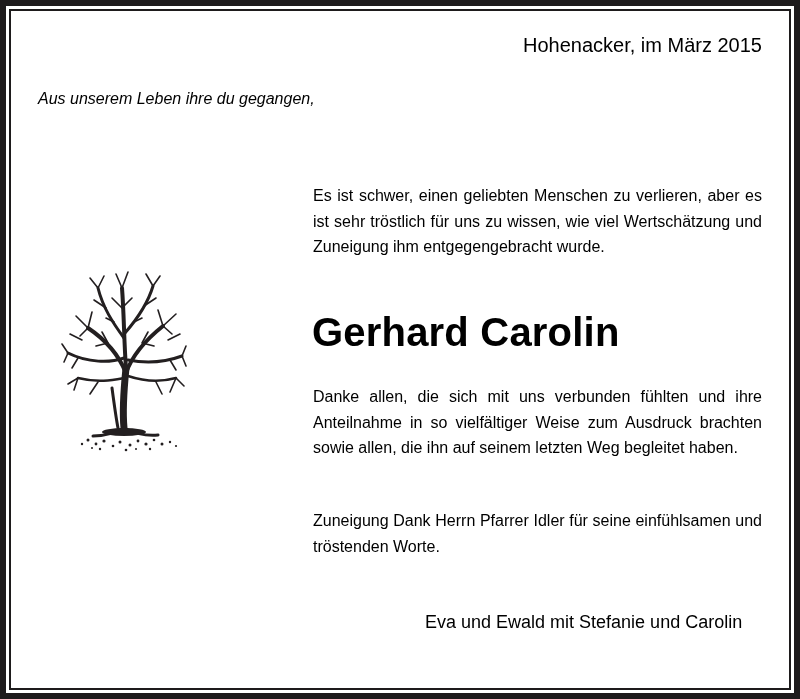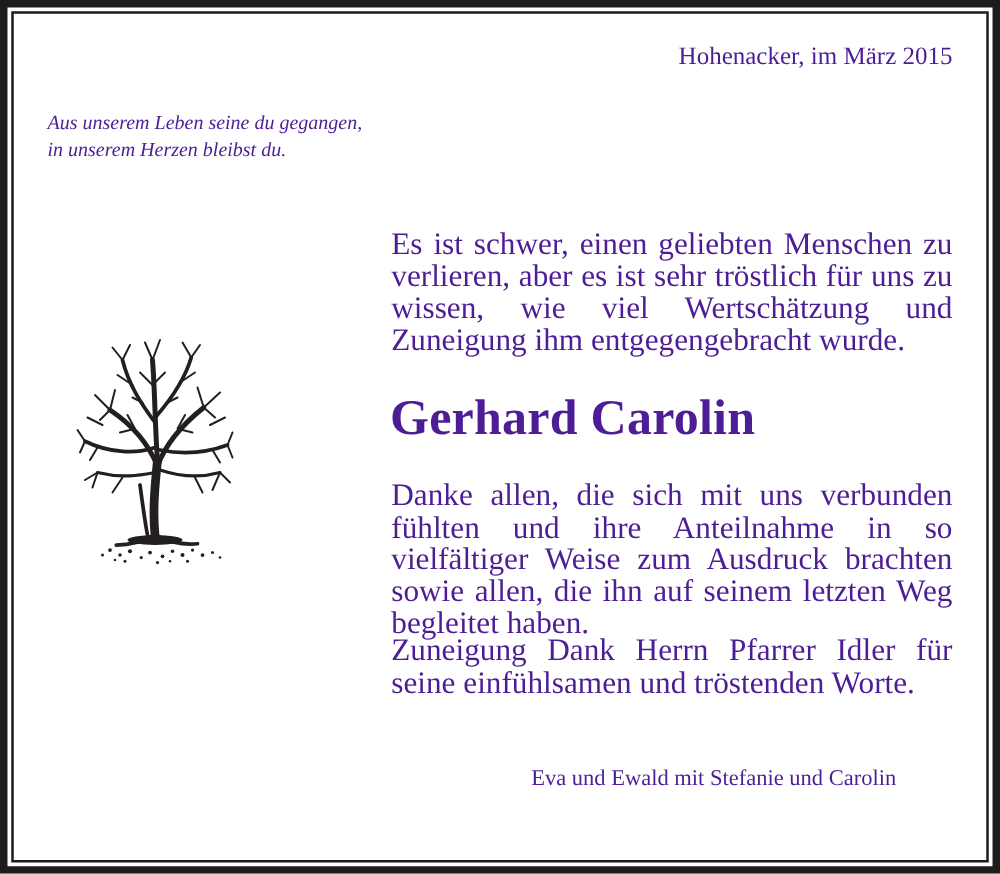--- a/index.html
+++ b/index.html
@@ -9,34 +9,34 @@
     box-sizing: border-box; background: #1e1b1c;
   }
   .frame-inner {
     position: absolute; left: 6px; top: 6px; right: 6px; bottom: 6px;
     background: #fff; box-sizing: border-box;
   }
   .frame-line {
     position: absolute; left: 3px; top: 3px; right: 3px; bottom: 3px;
     border: 2px solid #1e1b1c; box-sizing: border-box; background: #fff;
   }
-  .serif { font-family: Liberation Serif, serif; color: #4c1d95; }
+  .serif { font-family: Liberation Sans, sans-serif; color: #000000; }
   .place-date {
     position: absolute; right: 38px; top: 34px; font-size: 20px;
   }
   .motto {
     position: absolute; left: 38px; top: 88px; font-size: 16px; font-style: italic;
     line-height: 22px;
   }
   .motto div { white-space: nowrap; }
   .tree {
     position: absolute; left: 58px; top: 268px; width: 132px; height: 186px;
   }
   .col {
-    position: absolute; left: 313px; width: 449px; font-size: 25px; line-height: 25.5px;
+    position: absolute; left: 313px; width: 449px; font-size: 16px; line-height: 25.5px;
     text-align: justify;
   }
   .p1 { top: 183px; }
   .name {
     position: absolute; left: 312px; top: 310px; font-size: 40px; font-weight: bold;
     white-space: nowrap; letter-spacing: 0.2px;
   }
   .p2 { top: 384px; }
   .p3 { top: 508px; }
   .signers {
@@ -49,22 +49,21 @@
 
 <div class="frame-outer">
   <div class="frame-inner">
     <div class="frame-line"></div>
   </div>
 </div>
 
 <div class="serif place-date">Hohenacker, im März 2015</div>
 
 <div class="serif motto">
-  <div>Aus unserem Leben seine du gegangen,</div>
-  <div>in unserem Herzen bleibst du.</div>
+  <div>Aus unserem Leben ihre du gegangen,</div>
 </div>
 
 <div class="tree">
   <svg width="132" height="186" viewBox="0 0 132 186">
     <g stroke="#231f20" fill="none" stroke-linecap="round">
 
       <path d="M66 160 C64 140 66 120 68 100" stroke-width="7"></path>
       <path d="M60 160 C58 150 56 135 54 120" stroke-width="3"></path>
 
       <path d="M68 105 C60 85 45 70 30 60" stroke-width="4"></path>

